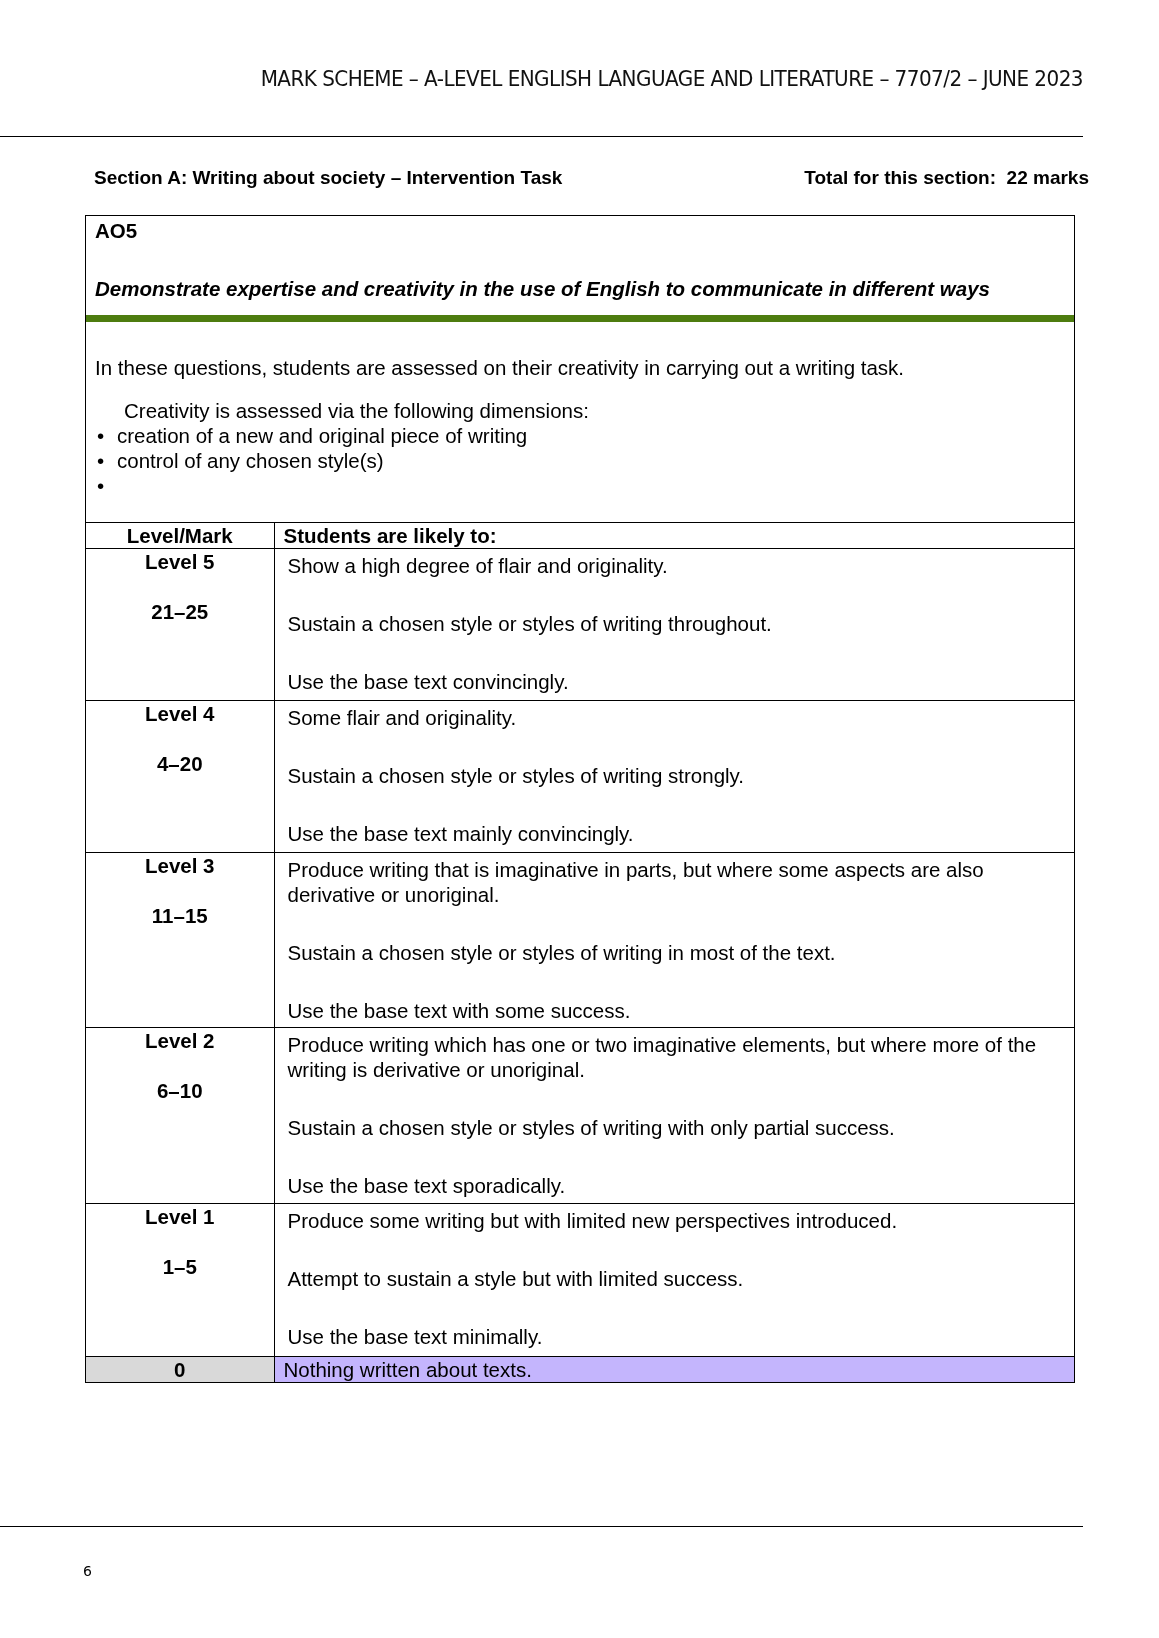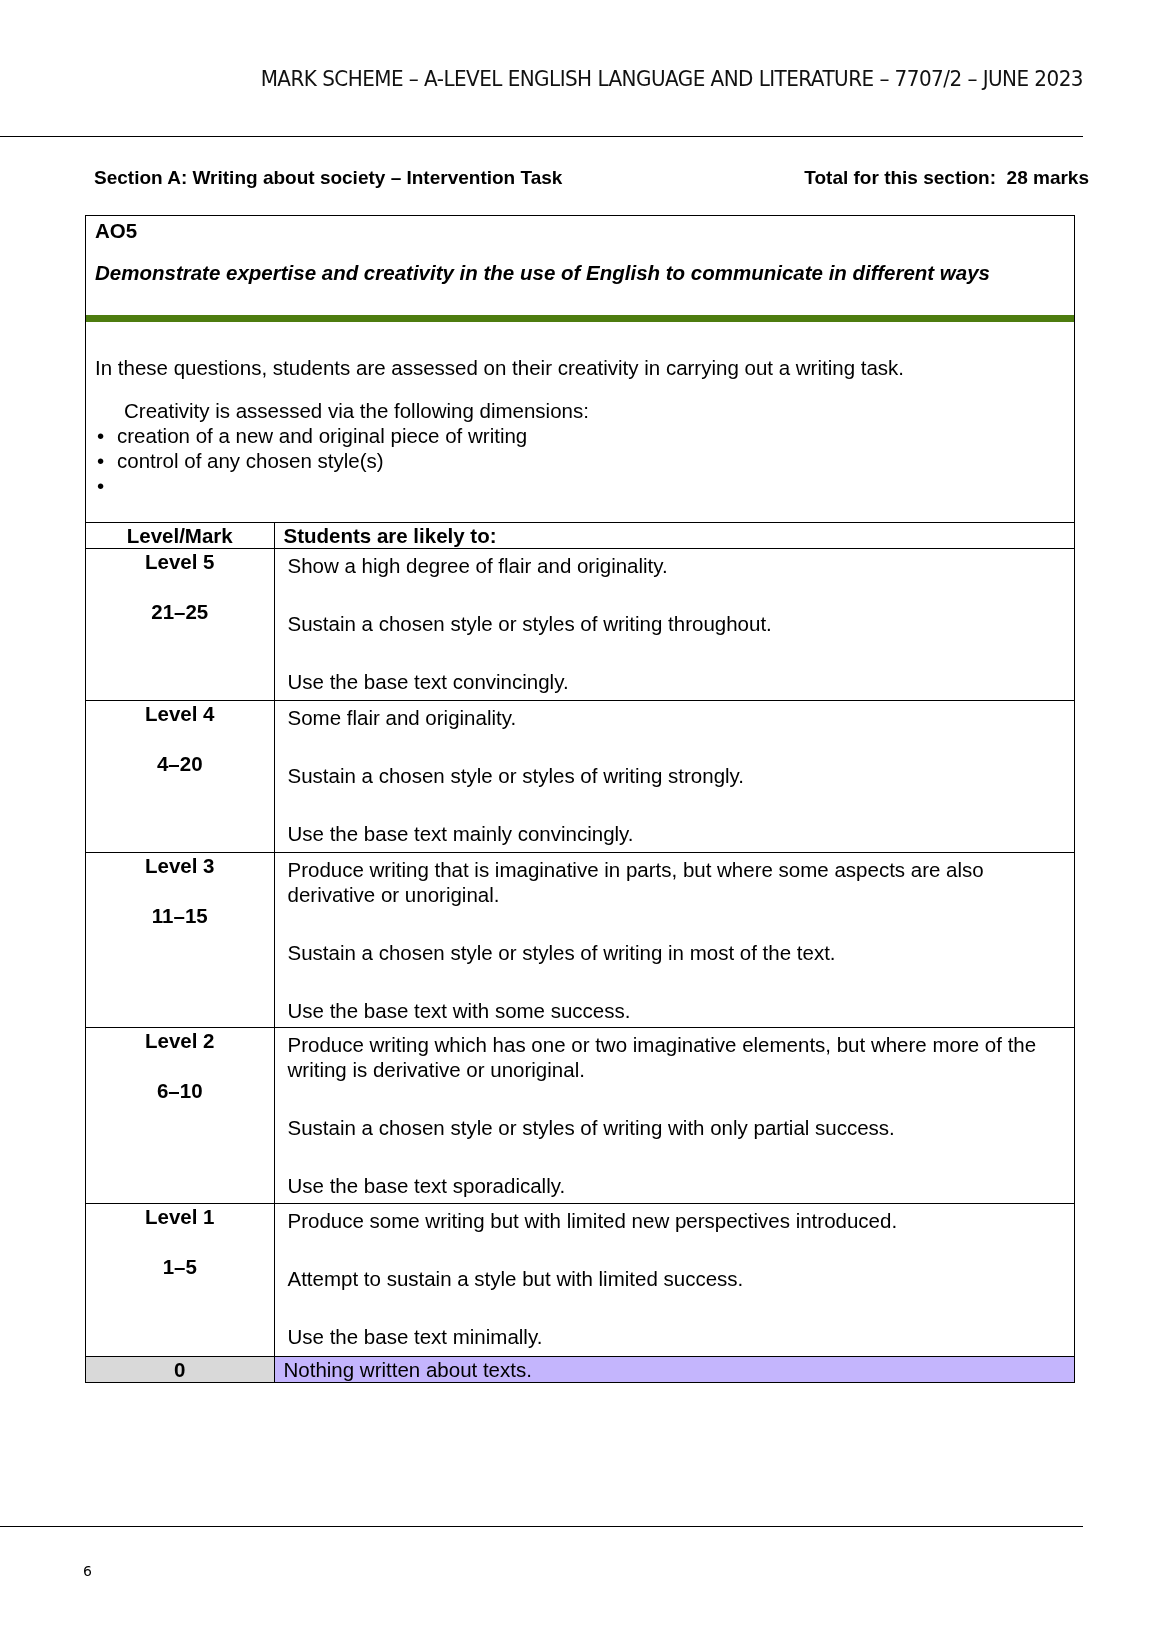--- a/index.html
+++ b/index.html
@@ -19,21 +19,21 @@
   }
   .section-title { left: 94px; }
   .section-total { right: 70px; white-space: pre; }
 
   .box {
     position: absolute; left: 85px; top: 215px; width: 988px; border: 1px solid #000;
     font-family: "Liberation Sans", sans-serif; font-size: 20.5px; line-height: 25px;
   }
   .ao-block { height: 99px; border-bottom: 7px solid #4d7c0f; padding: 0 9px; position: relative; }
   .ao-code { position: absolute; left: 9px; top: 2px; font-weight: bold; }
-  .ao-desc { position: absolute; left: 9px; top: 44px; font-weight: bold; font-style: italic; }
+  .ao-desc { position: absolute; left: 9px; top: 60px; font-weight: bold; font-style: italic; }
 
   .intro-block { height: 200px; position: relative; border-bottom: 1px solid #000; }
   .intro-line { position: absolute; left: 9px; top: 25px; margin-top: 8px; }
   .dims-heading { position: absolute; left: 9px; top: 76px; margin-left: 29px; }
   .dims-list { position: absolute; left: 9px; top: 101px; margin: 0; padding: 0; list-style: none; }
   .dims-list li { position: relative; padding-left: 22px; height: 25px; }
   .bullet { position: absolute; left: 2px; top: 0; }
 
   table.levels { border-collapse: collapse; width: 100%; table-layout: fixed; }
   table.levels td, table.levels th { border: 1px solid #000; vertical-align: top; padding: 0; }
@@ -57,21 +57,21 @@
   tr.row-1 td { height: 152px; }
   tr.row-0 td { height: 25px; background: #d9d9d9; }
 </style>
 </head>
 <body>
 
 <div class="running-head">MARK SCHEME – A-LEVEL ENGLISH LANGUAGE AND LITERATURE – 7707/2 – JUNE 2023</div>
 <div class="rule-top"></div>
 
 <div class="section-title">Section A: Writing about society – Intervention Task</div>
-<div class="section-total">Total for this section:  28 marks</div>
+<div class="section-total">Total for this section:  22 marks</div>
 
 <div class="box">
   <div class="ao-block">
     <div class="ao-code">AO5</div>
     <div class="ao-desc">Demonstrate expertise and creativity in the use of English to communicate in different ways</div>
   </div>
 
   <div class="intro-block">
     <div class="intro-line">In these questions, students are assessed on their creativity in carrying out a writing task.</div>
     <div class="dims-heading">Creativity is assessed via the following dimensions:</div>

